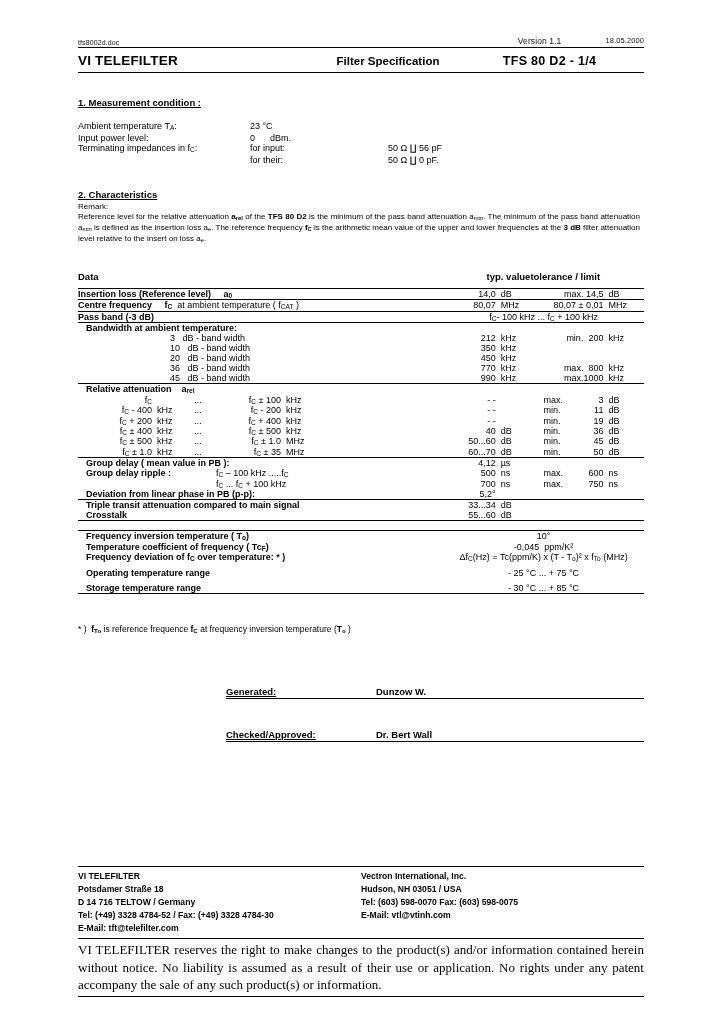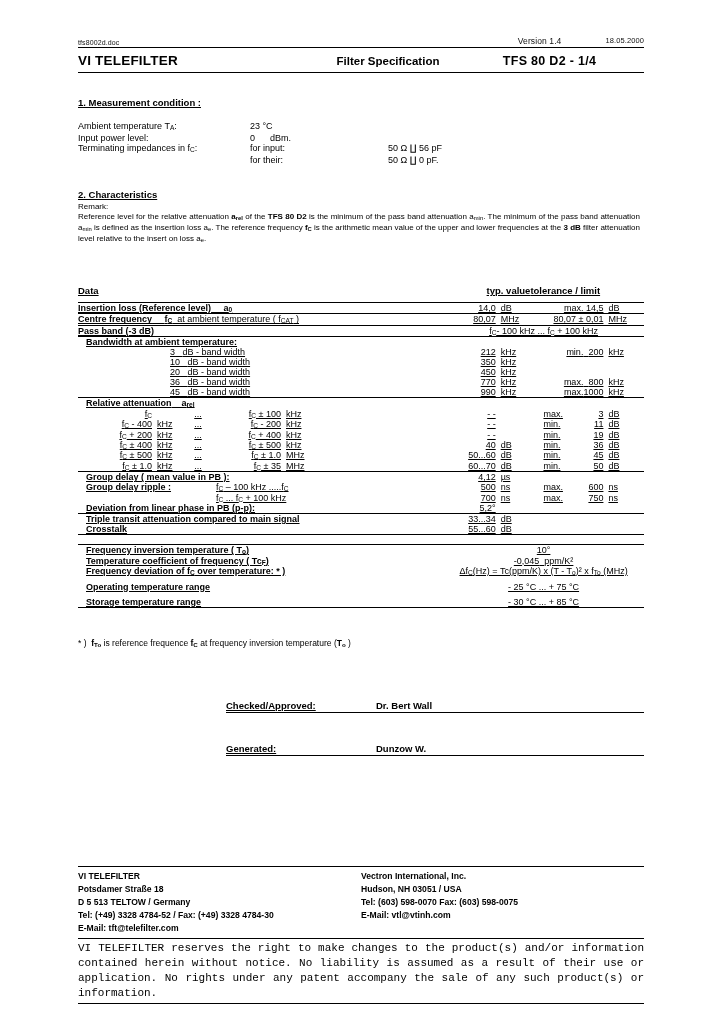--- a/index.html
+++ b/index.html
@@ -79,25 +79,24 @@
     line-height: 1.32;
     margin-top: 1px;
     text-align: justify;
     width: 562px;
   }
   sub { font-size: 73%; vertical-align: -0.22em; }
   .b { font-weight: bold; }
 
   
   table.data {
-    margin-top: 40px;
+    margin-top: 26px;
     width: 566px;
     border-collapse: collapse;
     font-size: 9px;
-    text-decoration: underline;
   }
   table.data td { vertical-align: top; padding: 0; }
   .colA { width: 320px; }
   .colB { width: 62px; text-align: right; }
   .colC { width: 34px; text-align: left; padding-left: 5px !important; }
   .colD { width: 78px; text-align: right; }
   .colE { width: 42px; text-align: left; padding-left: 5px !important; }
 
   tr.hdr td { font-weight: bold; font-size: 9.5px; padding-bottom: 6px; }
   tr.hdr td.head-typ { text-align: right; padding-left: 0; }
@@ -151,37 +150,37 @@
     width: 566px;
   }
   .footer-top { border-top: 1.8px solid #000; }
   .addr-wrap { display: flex; padding-top: 3px; }
   .addr { width: 50%; }
   .addr div { font-size: 8.6px; font-weight: bold; line-height: 1.52; }
   .legal {
     border-top: 1.4px solid #000;
     margin-top: 3px;
     padding-top: 2px;
-    font-size: 11px;
+    font-size: 13px;
     line-height: 1.35;
-    font-family: Liberation Mono, monospace;
+    font-family: Liberation Serif, serif;
     text-align: justify;
   }
   .footer-bottom { border-bottom: 1.8px solid #000; margin-top: 2px;}
 </style>
 </head>
 <body>
 
 <div class="page">
   <div class="sheet">
 
     <div class="doc-meta">
       <span class="filename">tfs8002d.doc</span>
       <span class="right-group">
-        <span class="version">Version 1.4</span>
+        <span class="version">Version 1.1</span>
         <span class="date">18.05.2000</span>
       </span>
     </div>
 
     <div class="title-bar">
       <span class="brand">VI TELEFILTER</span>
       <span class="doc-kind">Filter Specification</span>
       <span class="part-no">TFS  80 D2  -  1/4</span>
     </div>
 
@@ -531,37 +530,37 @@
     </tbody>
       </table>
 
     <div class="footnote">
       * )&nbsp; <span class="b">f<sub>To</sub></span> is reference frequence <span class="b">f<sub>C</sub></span>
       at frequency inversion temperature (<span class="b">T<sub>o</sub></span> )
     </div>
 
     <div class="signatures">
       <div class="sig-row">
+        <span class="role">Generated:</span>
+        <span class="who">Dunzow W.</span>
+      </div>
+      <div class="sig-row">
         <span class="role">Checked/Approved:</span>
         <span class="who">Dr. Bert Wall</span>
-      </div>
-      <div class="sig-row">
-        <span class="role">Generated:</span>
-        <span class="who">Dunzow W.</span>
       </div>
     </div>
   </div>
 
   <div class="footer">
     <div class="footer-top"></div>
     <div class="addr-wrap">
       <div class="addr">
         <div>VI TELEFILTER</div>
         <div>Potsdamer Straße 18</div>
-        <div>D 5 513 TELTOW / Germany</div>
+        <div>D 14 716 TELTOW / Germany</div>
         <div>Tel: (+49) 3328 4784-52 / Fax: (+49) 3328 4784-30</div>
         <div>E-Mail: tft@telefilter.com</div>
       </div>
       <div class="addr">
         <div>Vectron International, Inc.</div>
         <div>Hudson, NH 03051 / USA</div>
         <div>Tel: (603) 598-0070 Fax: (603) 598-0075</div>
         <div>E-Mail: vtl@vtinh.com</div>
       </div>
     </div>

